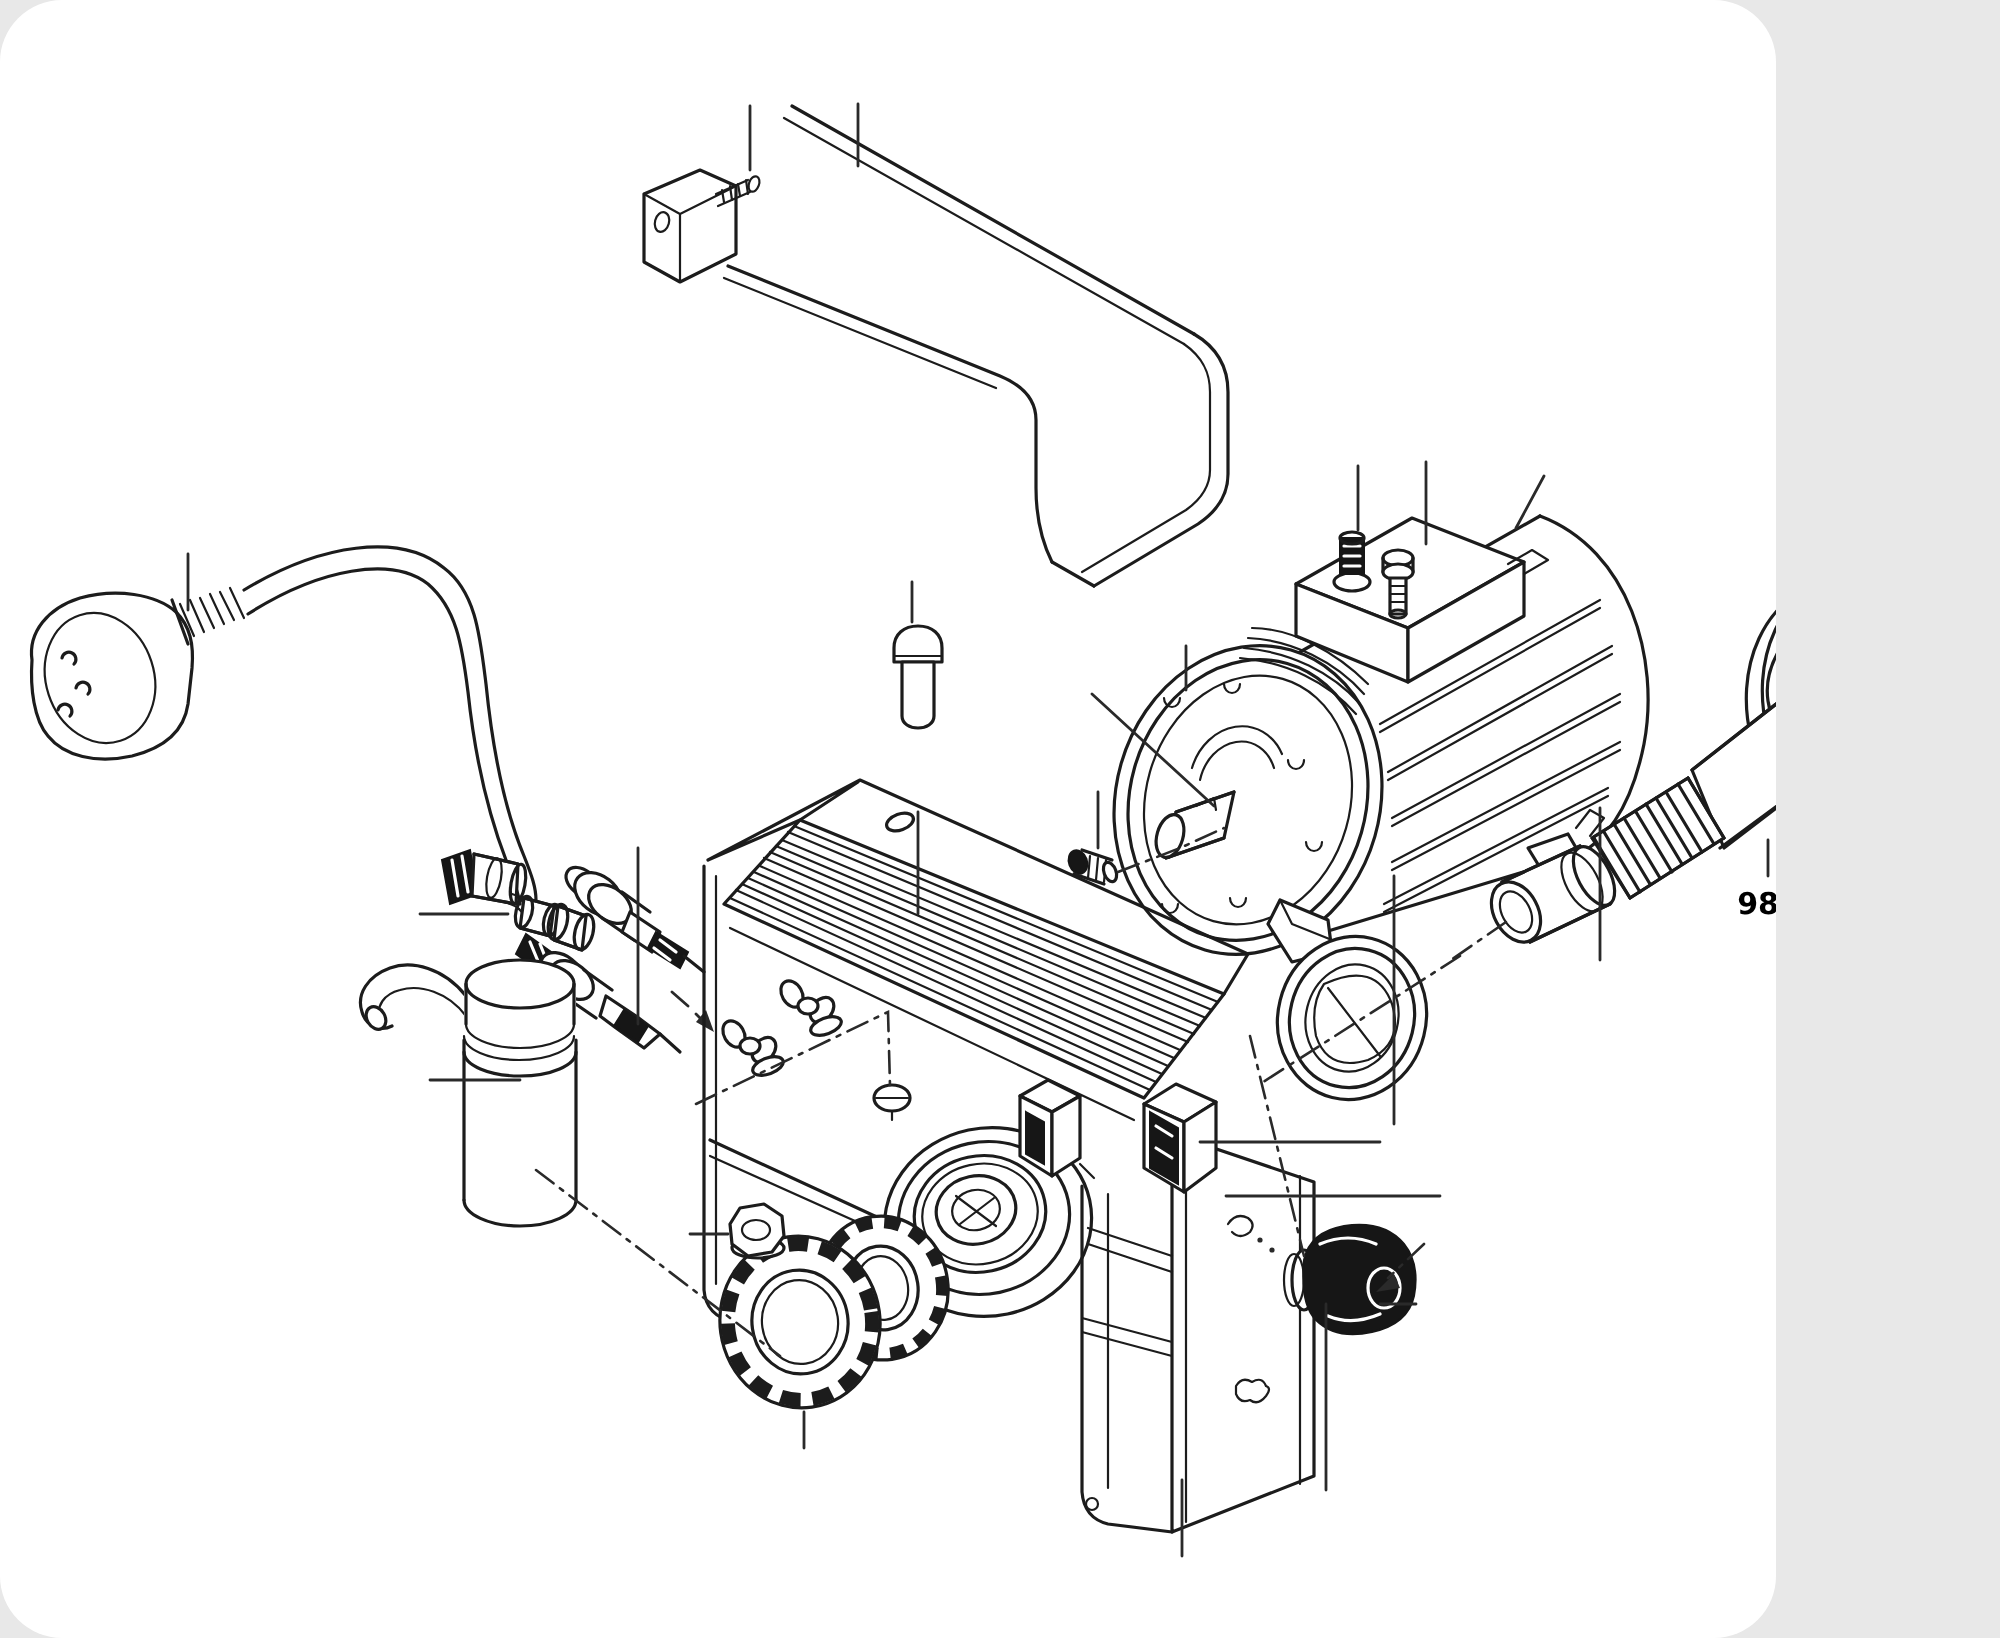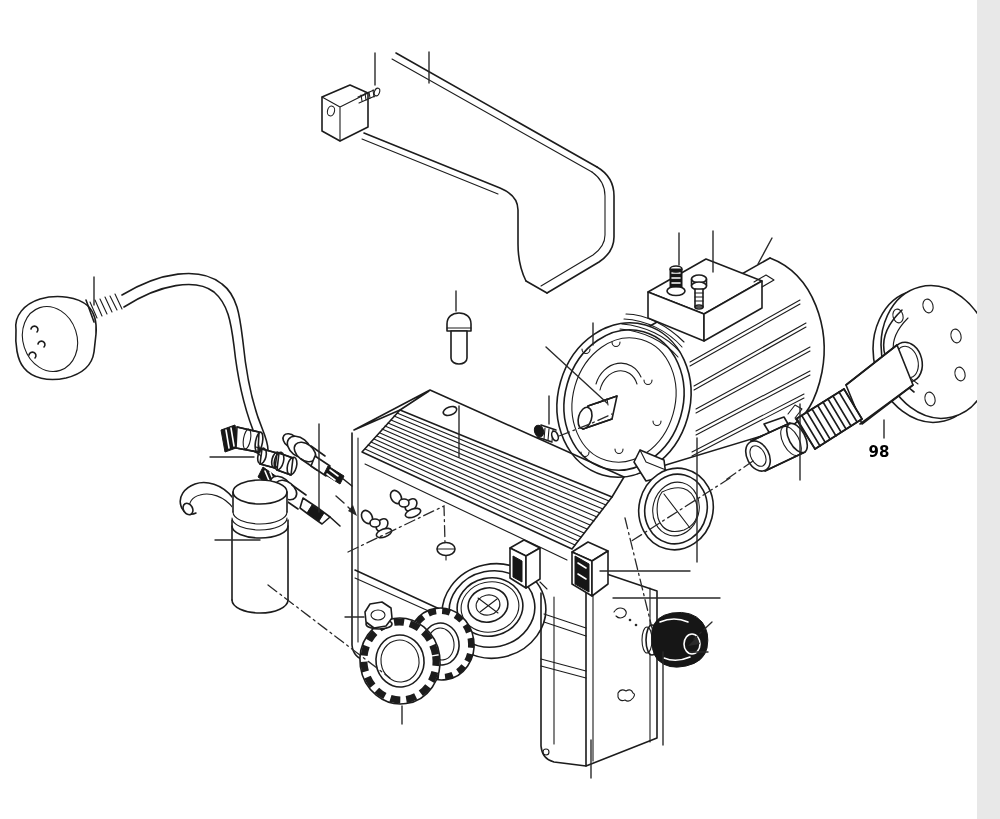--- a/index.html
+++ b/index.html
@@ -1,17 +1,17 @@
 <!DOCTYPE html>
 <html><head>
 <meta charset="utf-8">
 <style>
   html,body{margin:0;padding:0;background:#e8e8e8;}
-  .stage{position:relative;width:977px;height:819px;background:#ffffff;overflow:hidden;
-         font-family:"DejaVu Sans",sans-serif;}
+  .stage{position:relative;width:888px;height:819px;background:#ffffff;overflow:hidden;
+         font-family:"DejaVu Sans",sans-serif;border-radius:31px;}
   svg{position:absolute;left:0;top:0;}
   svg *{vector-effect:none;}
   .ink{stroke:#1c1c1c;fill:none;stroke-width:1.6;stroke-linecap:round;stroke-linejoin:round;}
   .thin{stroke-width:1.1;}
   .f{fill:#ffffff;}
   .dk{fill:#161616;stroke:#161616;}
   .wht{stroke:#ffffff;fill:none;stroke-width:1.6;stroke-linecap:round;}
   .ld{stroke:#2a2a2a;stroke-width:1.4;fill:none;stroke-linecap:round;}
   .dd{stroke:#2a2a2a;stroke-width:1.3;fill:none;stroke-dasharray:11 4 2 4;stroke-linecap:round;}
   .teeth{fill:none;stroke:#1c1c1c;}

